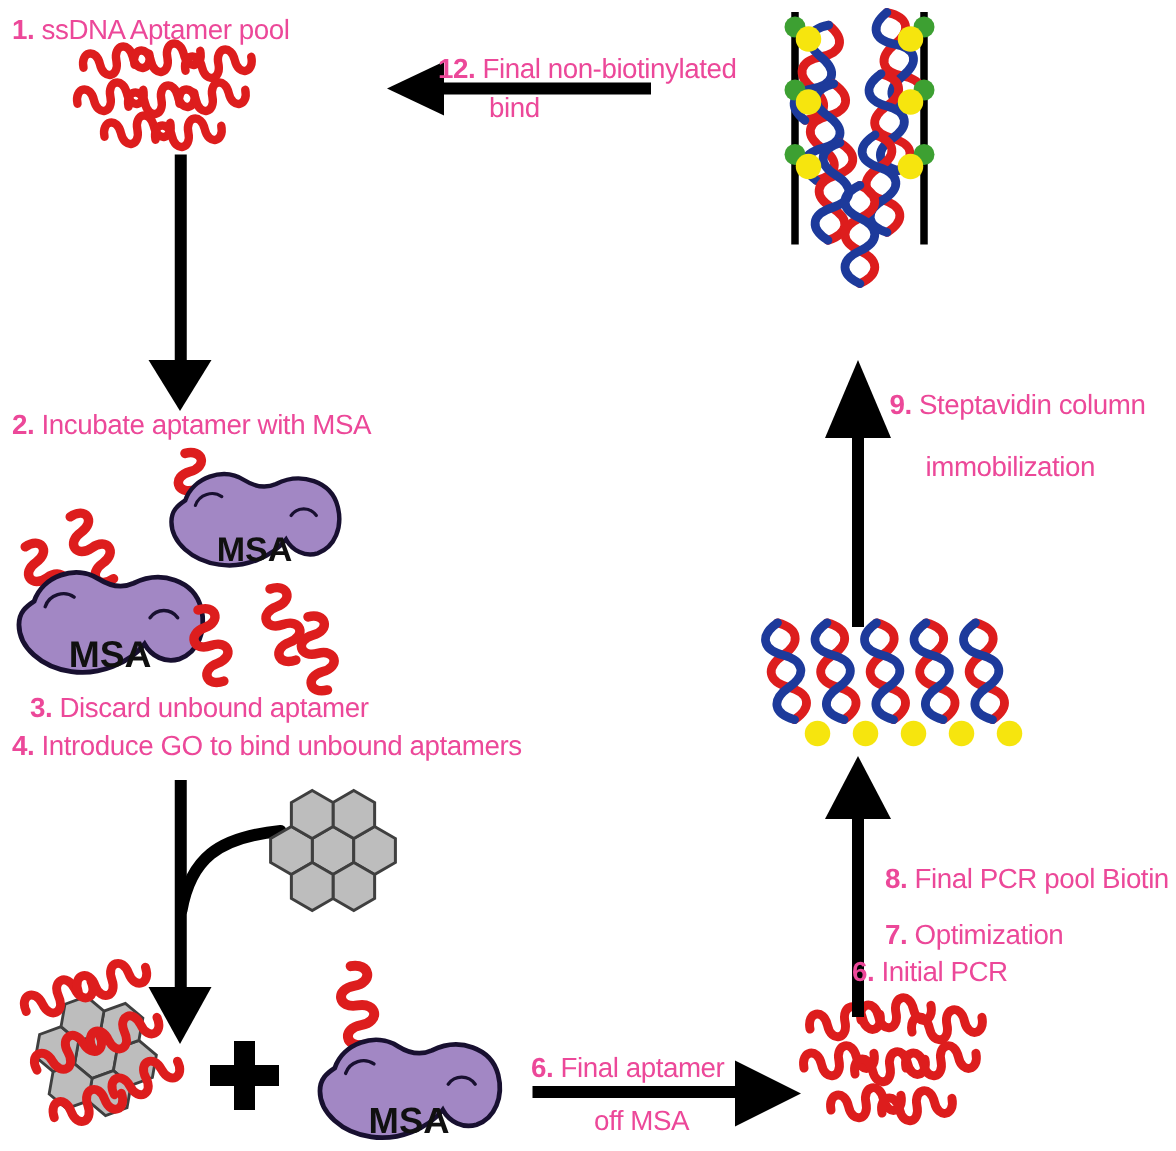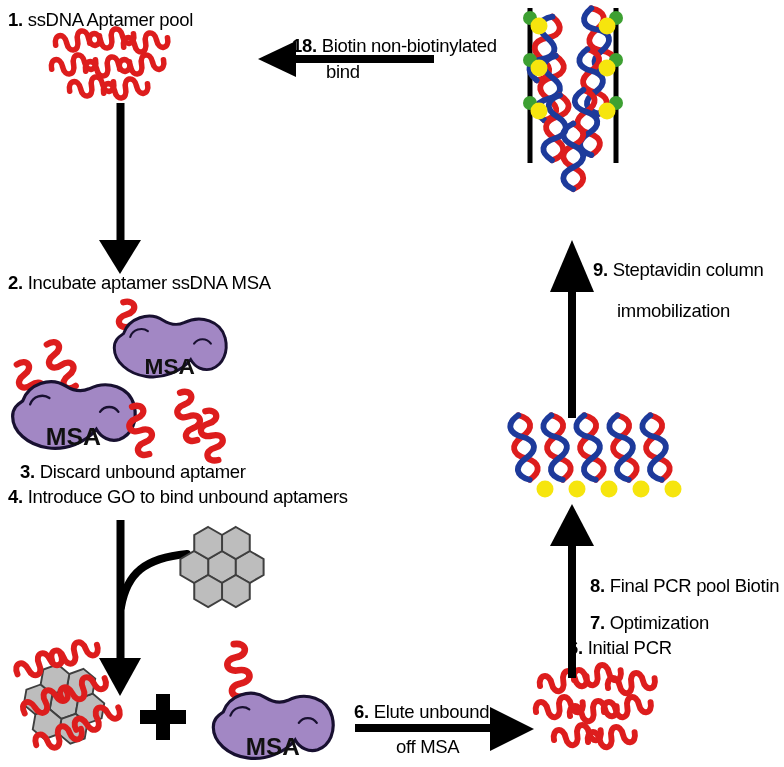--- a/index.html
+++ b/index.html
@@ -1,18 +1,18 @@
 <!DOCTYPE html>
 <html style="--aptamer-red: #dd1d1d; --msa-purple: #a287c4; --outline-dark: #181030; --go-gray: #bdbdbd; --go-outline: #3f3f3f; --dna-blue: #1d3a9b; --biotin-yellow: #f6e50e; --streptavidin-green: #3da032; --arrow-black: #000000;"><head>
 <meta charset="utf-8">
 <style>
   html,body{margin:0;padding:0}
   body{width:784px;height:767px;background:#fff;position:relative;overflow:hidden;
        font-family:"Liberation Sans",sans-serif;color:#0d0d0d}
-  .lbl{position:absolute;font-size:18.5px;line-height:1.1;white-space:nowrap;letter-spacing:-0.3px;color:#000000}
+  .lbl{position:absolute;font-size:18.5px;line-height:1.1;white-space:nowrap;letter-spacing:-0.3px;color:#ec4899}
   .lbl b{font-weight:bold}
   svg{position:absolute;overflow:visible}
   .sq{stroke:var(--aptamer-red,#dd1d1d);stroke-width:7;fill:none;stroke-linecap:round;stroke-linejoin:round}
   .helix-red{stroke:var(--aptamer-red,#dd1d1d);stroke-width:7.5;fill:none;stroke-linecap:round}
   .helix-blue{stroke:var(--dna-blue,#1d3a9b);stroke-width:7.5;fill:none;stroke-linecap:round}
   .hex{fill:var(--go-gray,#bdbdbd);stroke:var(--go-outline,#3f3f3f);stroke-width:2}
   .blob{fill:var(--msa-purple,#a287c4);stroke:var(--outline-dark,#181030);stroke-width:3.5}
   .barc{fill:none;stroke:var(--outline-dark,#181030);stroke-width:2.5;stroke-linecap:round}
   .msa-t{font-family:"Liberation Sans",sans-serif;font-weight:bold;font-size:27px;fill:#101010;text-anchor:middle}
   .ar{fill:var(--arrow-black,#000)}
@@ -59,21 +59,21 @@
   <use href="#sq" class="sq" transform="translate(114,54) rotate(-12) scale(0.8)"></use>
   <use href="#sq" class="sq" transform="translate(64,76) rotate(-12) scale(0.8)"></use>
   <use href="#sq" class="sq" transform="translate(98,78) rotate(-12) scale(0.8)"></use>
 </svg>
 
 <svg style="left:95px;top:100px" width="50" height="178" viewBox="95 100 50 178">
   <rect class="ar" x="116.5" y="103" width="8" height="140"></rect>
   <polygon class="ar" points="99,240 141,240 120,274"></polygon>
 </svg>
 
-<div class="lbl" style="left:8px;top:273px"><b>2.</b> <span>Incubate aptamer ssDNA MSA</span></div>
+<div class="lbl" style="left:8px;top:273px"><b>2.</b> <span>Incubate aptamer with MSA</span></div>
 
 <svg style="left:0;top:288px" width="290" height="182" viewBox="0 288 290 182">
   <use href="#sq" class="sq" transform="translate(140,295) rotate(75) scale(0.9)"></use>
   <use href="#sq" class="sq" transform="translate(60,332) rotate(55) scale(0.9)"></use>
   <use href="#sq" class="sq" transform="translate(30,352) rotate(55) scale(0.9)"></use>
   <g transform="translate(100,300) scale(0.84)">
     <use href="#blobshape"></use>
     <text class="msa-t" x="83" y="88">MSA</text>
   </g>
   <g transform="translate(-3,364) scale(0.92)">
@@ -114,21 +114,21 @@
 </svg>
 
 <svg style="left:196px;top:634px" width="156" height="133" viewBox="196 634 156 133">
   <use href="#sq" class="sq" transform="translate(252,638) rotate(80) scale(0.95)"></use>
   <g transform="translate(198,676) scale(0.9)">
     <use href="#blobshape"></use>
     <text class="msa-t" x="83" y="88">MSA</text>
   </g>
 </svg>
 
-<div class="lbl" style="left:354px;top:702px"><b>6.</b> <span>Elute unbound</span></div>
+<div class="lbl" style="left:354px;top:702px"><b>6.</b> <span>Final aptamer</span></div>
 <div class="lbl" style="left:396px;top:737px"><span>off MSA</span></div>
 <svg style="left:350px;top:703px" width="192" height="56" viewBox="350 703 192 56">
   <rect class="ar" x="355" y="724" width="138" height="8"></rect>
   <polygon class="ar" points="490,707 490,751 534,729"></polygon>
 </svg>
 
 <svg style="left:523px;top:658px" width="142" height="109" viewBox="523 658 142 109">
   <use href="#sq" class="sq" transform="translate(534,670) rotate(-12) scale(0.85)"></use>
   <use href="#sq" class="sq" transform="translate(568,664) rotate(-12) scale(0.85)"></use>
   <use href="#sq" class="sq" transform="translate(602,672) rotate(-12) scale(0.85)"></use>
@@ -188,14 +188,14 @@
   <circle class="dg" cx="616" cy="60" r="7"></circle>
   <circle class="dy" cx="607" cy="68" r="8.5"></circle>
   <circle class="dg" cx="616" cy="103" r="7"></circle>
   <circle class="dy" cx="607" cy="111" r="8.5"></circle>
 </svg>
 
 <svg style="left:254px;top:38px" width="186" height="46" viewBox="254 38 186 46">
   <polygon class="ar" points="258,59 296,41 296,77"></polygon>
   <rect class="ar" x="296" y="55" width="138" height="8"></rect>
 </svg>
-<div class="lbl" style="left:292px;top:36px"><b>18.</b> <span>Biotin non-biotinylated</span></div>
+<div class="lbl" style="left:292px;top:36px"><b>12.</b> <span>Final non-biotinylated</span></div>
 <div class="lbl" style="left:326px;top:62px"><span>bind</span></div>
 
 </body></html>

